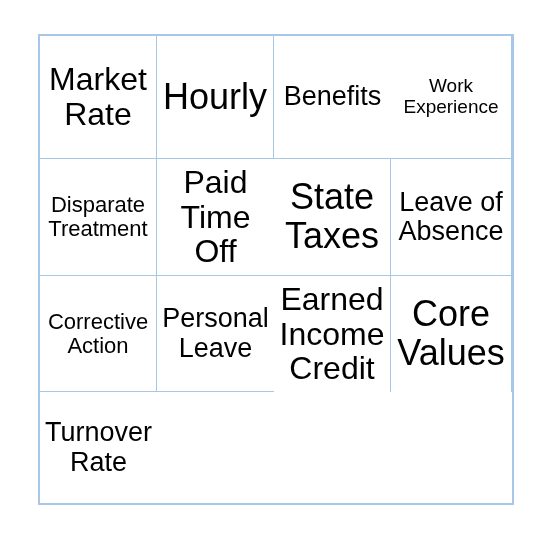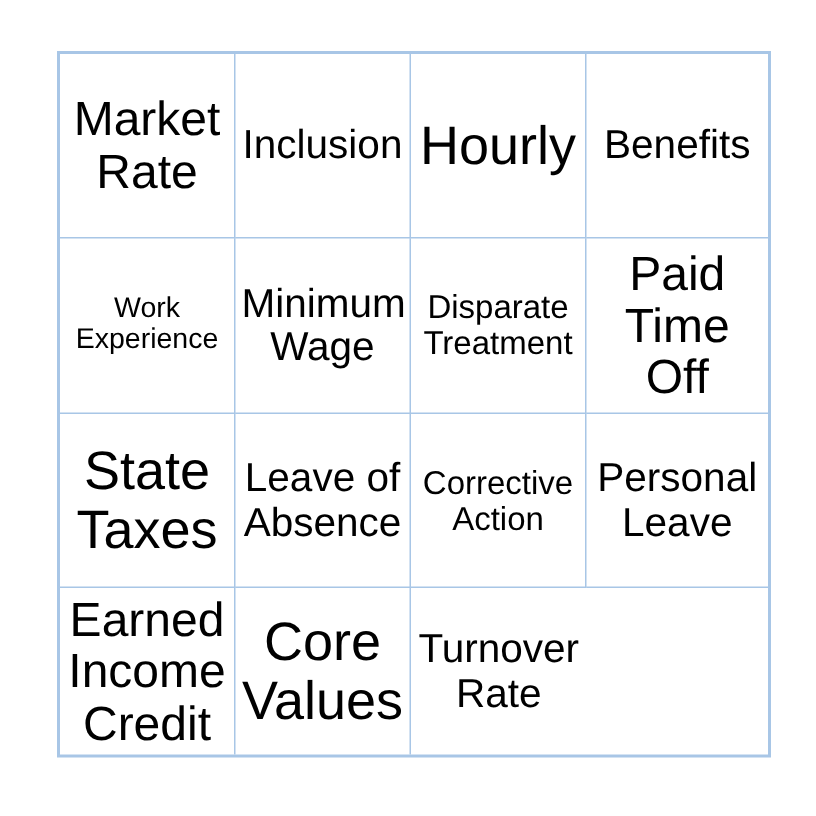--- a/index.html
+++ b/index.html
@@ -55,33 +55,27 @@
   .fs-xs  { font-size: 19px; }
 </style>
 </head>
 <body>
 
 <div id="bingo-card" style="border-color: rgb(168, 198, 230); background: rgb(255, 255, 255);">
     <div class="bingo-cell" style="border-right-color: rgb(168, 198, 230); border-bottom-color: rgb(168, 198, 230); color: rgb(0, 0, 0);">
       <span class="cell-text fs-lg">Market Rate</span>
     </div>
     <div class="bingo-cell" style="border-right-color: rgb(168, 198, 230); border-bottom-color: rgb(168, 198, 230); color: rgb(0, 0, 0);">
-      <span class="cell-text fs-md">Inclusion</span>
-    </div>
-    <div class="bingo-cell" style="border-right-color: rgb(168, 198, 230); border-bottom-color: rgb(168, 198, 230); color: rgb(0, 0, 0);">
       <span class="cell-text fs-xl">Hourly</span>
     </div>
     <div class="bingo-cell col-last" style="border-right-color: rgb(168, 198, 230); border-bottom-color: rgb(168, 198, 230); color: rgb(0, 0, 0);">
       <span class="cell-text fs-md">Benefits</span>
     </div>
     <div class="bingo-cell" style="border-right-color: rgb(168, 198, 230); border-bottom-color: rgb(168, 198, 230); color: rgb(0, 0, 0);">
       <span class="cell-text fs-xs">Work Experience</span>
-    </div>
-    <div class="bingo-cell" style="border-right-color: rgb(168, 198, 230); border-bottom-color: rgb(168, 198, 230); color: rgb(0, 0, 0);">
-      <span class="cell-text fs-md">Minimum Wage</span>
     </div>
     <div class="bingo-cell" style="border-right-color: rgb(168, 198, 230); border-bottom-color: rgb(168, 198, 230); color: rgb(0, 0, 0);">
       <span class="cell-text fs-sm">Disparate Treatment</span>
     </div>
     <div class="bingo-cell col-last" style="border-right-color: rgb(168, 198, 230); border-bottom-color: rgb(168, 198, 230); color: rgb(0, 0, 0);">
       <span class="cell-text fs-lg">Paid Time Off</span>
     </div>
     <div class="bingo-cell" style="border-right-color: rgb(168, 198, 230); border-bottom-color: rgb(168, 198, 230); color: rgb(0, 0, 0);">
       <span class="cell-text fs-xl">State Taxes</span>
     </div>

